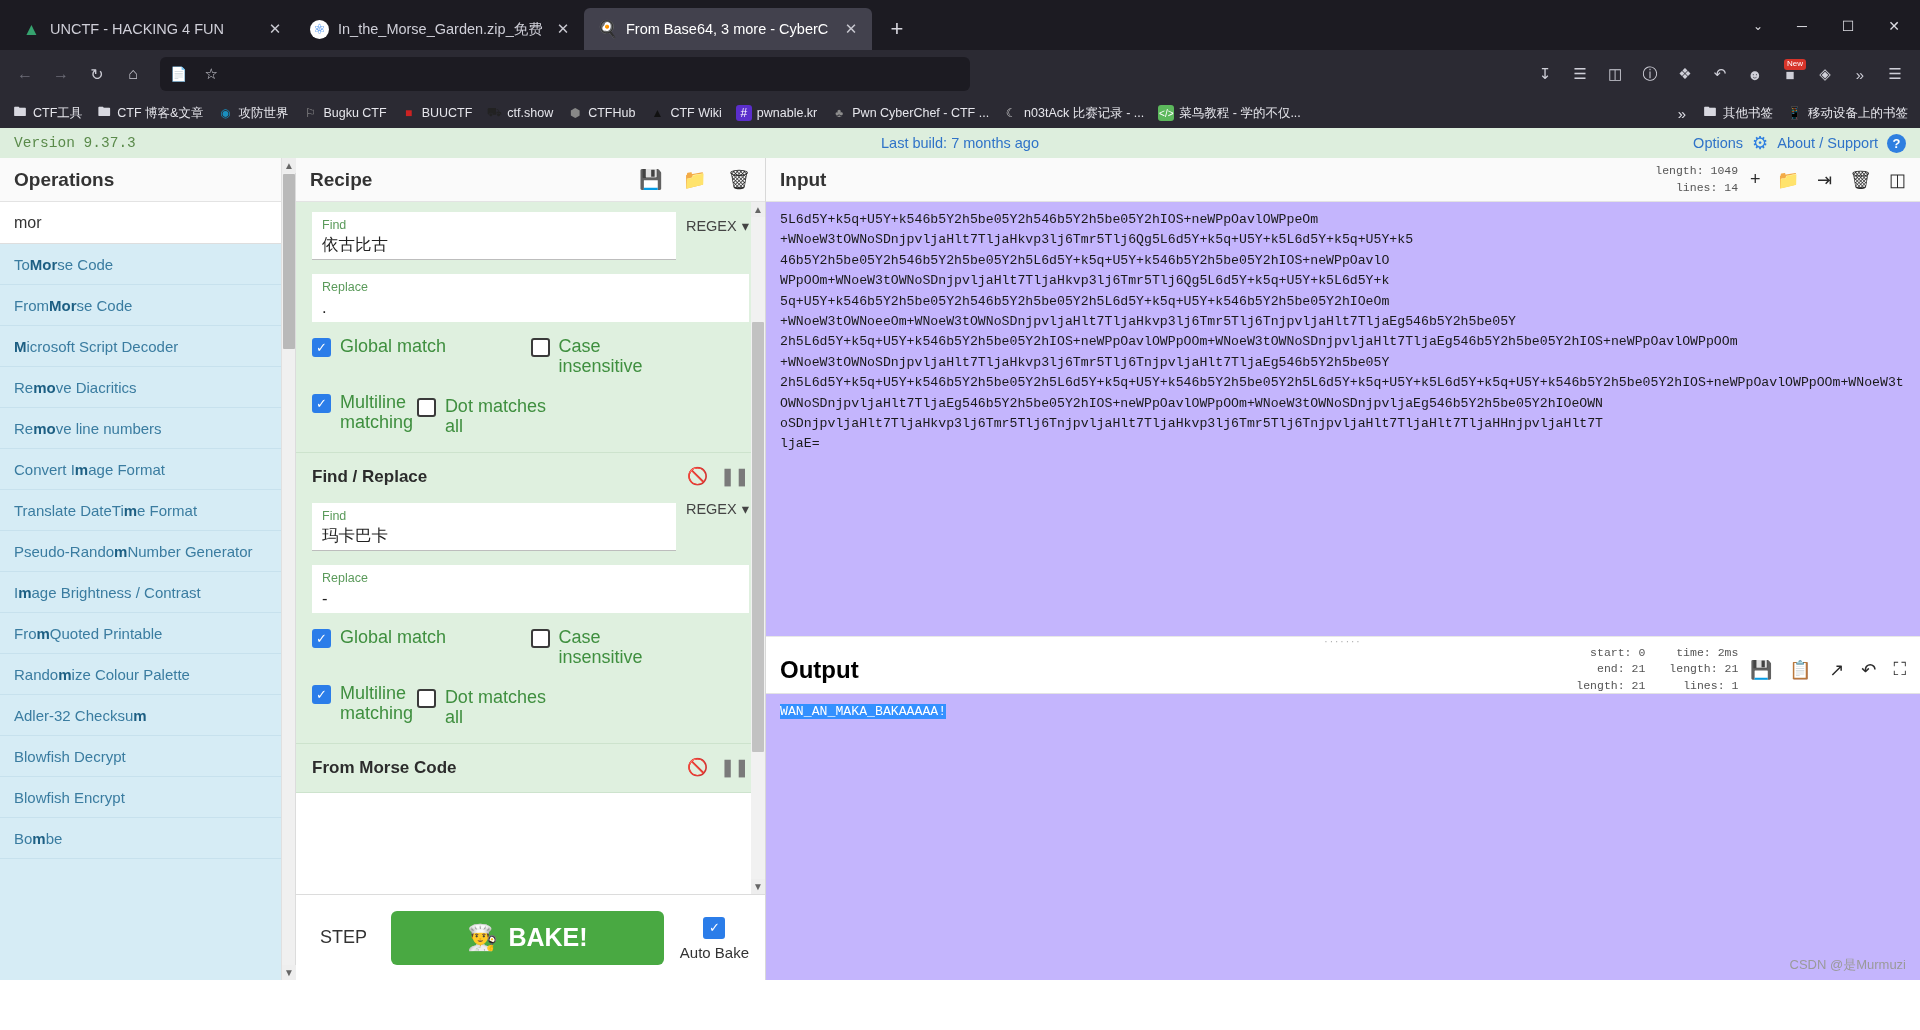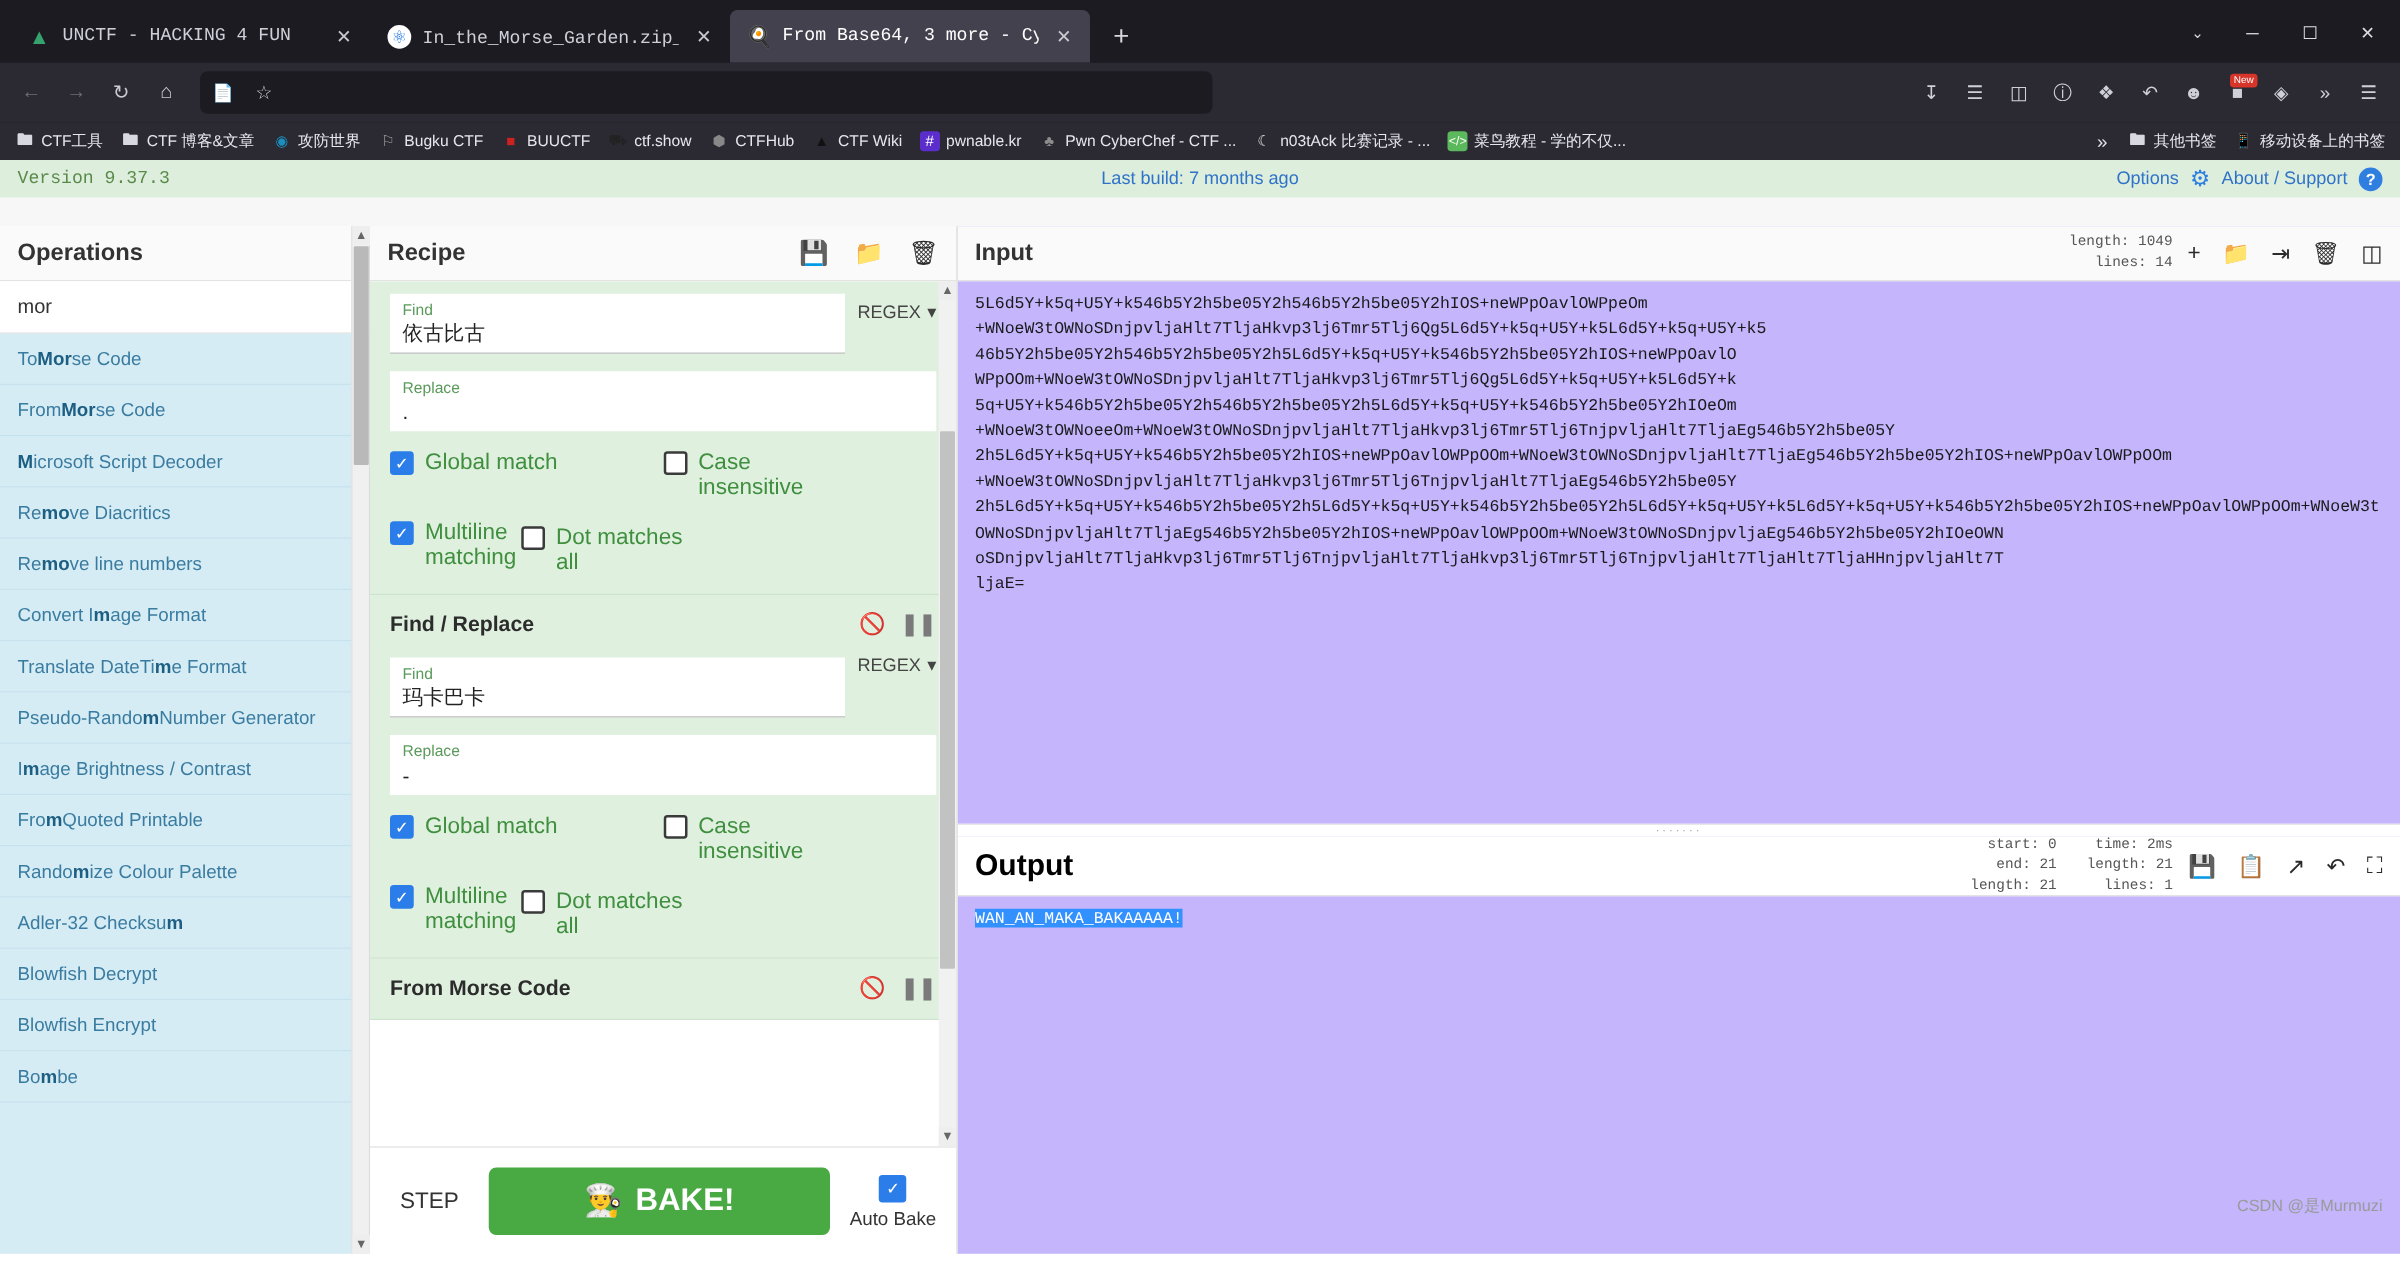--- a/index.html
+++ b/index.html
@@ -25,21 +25,21 @@
   .tab.active { background: #42414d; color: #fff; }
   .tab-favicon {
     width: 19px; height: 19px; flex: 0 0 19px; border-radius: 3px;
     display: flex; align-items: center; justify-content: center;
     font-size: 13px; line-height: 1; color: #fff;
   }
   .fav-unctf { color: #36a36f; font-size: 17px; }
   .fav-zip { background: #fff; color: #2b7de9; font-size: 14px; border-radius: 50%; }
   .fav-chef { background: transparent; color: #e8e8e8; font-size: 17px; filter: blur(0.4px); }
   .tab-title {
-    flex: 1; white-space: nowrap; overflow: hidden; text-overflow: clip; font-family: Liberation Mono, monospace;
+    flex: 1; white-space: nowrap; overflow: hidden; text-overflow: clip;
   }
   .tab-close {
     width: 22px; height: 22px; flex: 0 0 22px; display: flex;
     align-items: center; justify-content: center;
     font-size: 15px; color: #c9c9d1; border-radius: 4px;
   }
   .newtab {
     width: 34px; height: 34px; margin: 0 0 4px 8px; color: #d6d6dd;
     font-size: 22px; display: flex; align-items: center; justify-content: center;
     border-radius: 5px;
@@ -119,21 +119,21 @@
     color: #2f73c8; z-index: 2;
   }
   .banner-right a { color: #2f73c8; text-decoration: none; }
   .circ-icon {
     width: 19px; height: 19px; border-radius: 50%; background: #2f7fe0;
     color: #fff; display: flex; align-items: center; justify-content: center;
     font-size: 13px; font-weight: bold;
   }
   .gear-icon { color: #2f7fe0; font-size: 18px; }
 
-  .panes { display: flex; height: 822px; margin-top: 23px; }
+  .panes { display: flex; height: 822px; }
 
   
   .ops {
     width: 296px; background: #fff; border-right: 1px solid #dcdcdc;
     display: flex; flex-direction: column; position: relative;
   }
   .ops-title {
     height: 44px; display: flex; align-items: center; padding: 0 14px;
     font-size: 19px; font-weight: bold; color: #333; background: #fafafa;
     border-bottom: 1px solid #e3e3e3;

